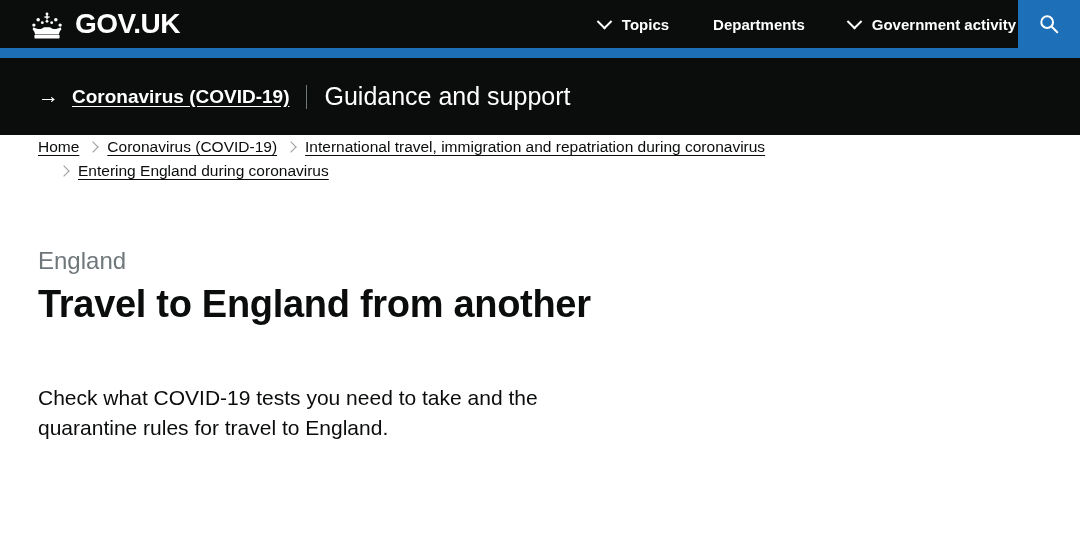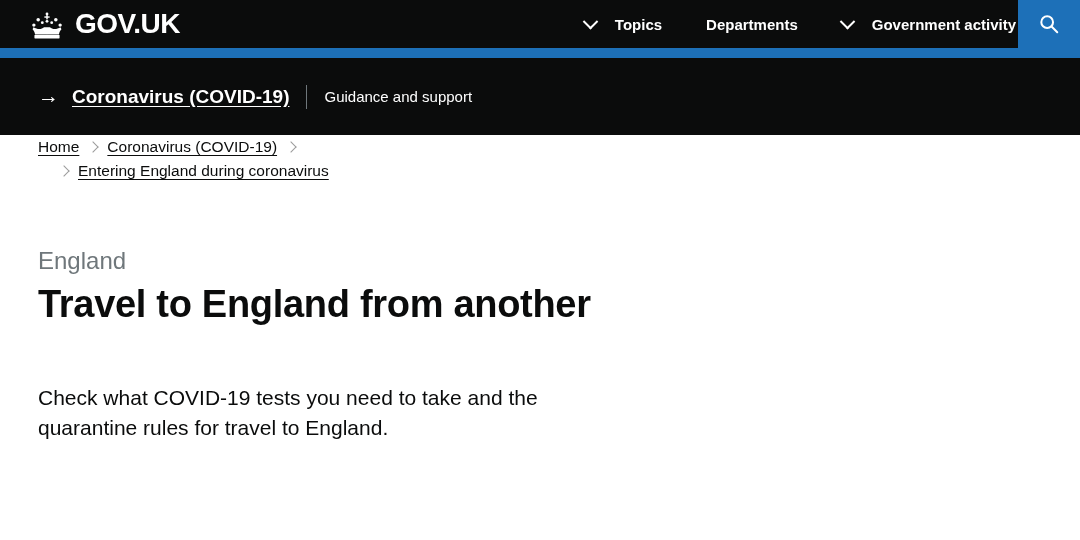--- a/index.html
+++ b/index.html
@@ -57,21 +57,21 @@
     right: 42px;
     top: 0;
     height: 48px;
     display: flex;
     align-items: center;
     gap: 0;
   }
   .nav-item {
     display: flex;
     align-items: center;
-    gap: 19px;
+    gap: 12px;
     color: #ffffff;
     font-size: 15px;
     font-weight: 700;
     text-decoration: none;
     padding: 0 22px;
     white-space: nowrap;
     line-height: 1;
   }
   .chev {
     display: inline-block;
@@ -133,21 +133,21 @@
     white-space: nowrap;
   }
   .covid-div {
     width: 1px;
     height: 24px;
     background: #6f777b;
     margin: 0 4px;
   }
   .covid-sub {
     color: #ffffff;
-    font-size: 15px;
+    font-size: 25px;
     font-weight: 400;
     white-space: nowrap;
   }
 
   
   .content {
     padding: 0 38px;
     background: #ffffff;
   }
 
@@ -275,20 +275,21 @@
   </div>
 
   <div class="content">
 
     <nav class="breadcrumbs">
       <div class="bc-line">
         <a class="bc-link" href="#">Home</a>
         <span class="bc-sep"></span>
         <a class="bc-link" href="#">Coronavirus (COVID-19)</a>
         <span class="bc-sep"></span>
+        <a class="bc-link" href="#">International travel, immigration and repatriation during coronavirus</a>
       </div>
       <div class="bc-line second">
         <span class="bc-sep"></span>
         <a class="bc-link" href="#">Entering England during coronavirus</a>
       </div>
     </nav>
 
     <div class="title-block">
       <p class="kicker">England</p>
       <h1 class="page-title">

